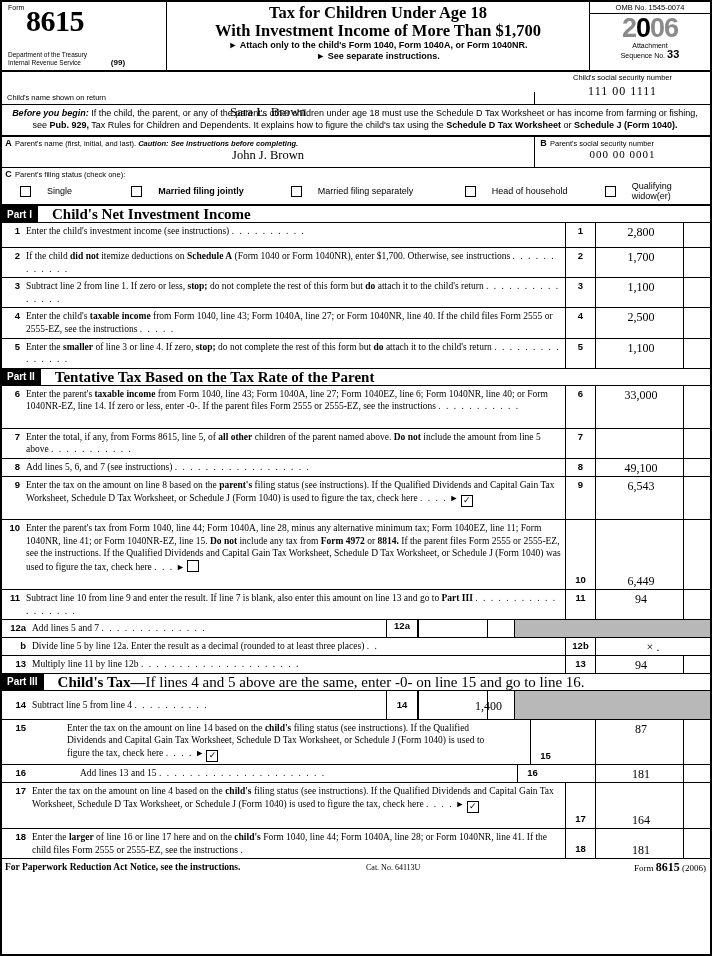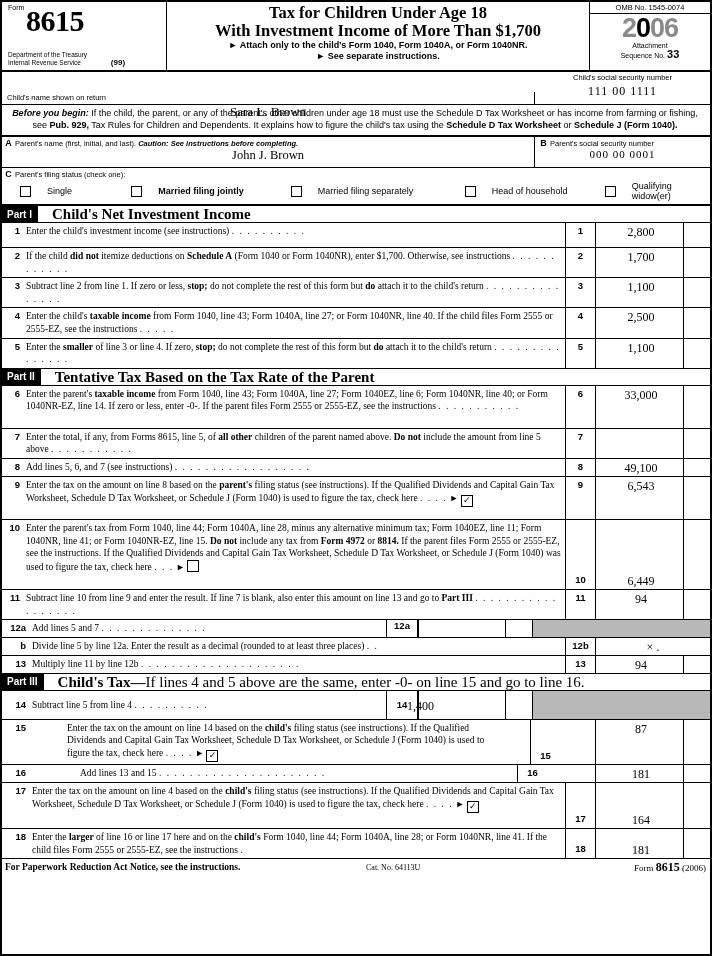--- a/index.html
+++ b/index.html
@@ -305,28 +305,28 @@
     display: inline-block;
     border-left: 1.5px solid #000;
     border-right: 1px solid #000;
     width: 30px;
     text-align: center;
     font-weight: bold;
     font-size: 9.5px;
   }
   .line.split { display: flex; }
   .midamt {
-    width: 115px;
+    width: 97px;
     flex: none;
     border-left: 1px solid #000;
     border-right: 1px solid #000;
     box-sizing: border-box;
     font-family: "Liberation Serif", serif;
     font-size: 12px;
-    text-align: left;
+    text-align: right;
     padding-top: 2px;
     position: relative;
   }
   .midamt .cents {
     position: absolute;
     right: 0; top: 0; bottom: 0;
     width: 26px;
     border-left: 1px solid #000;
   }
   .tail {

